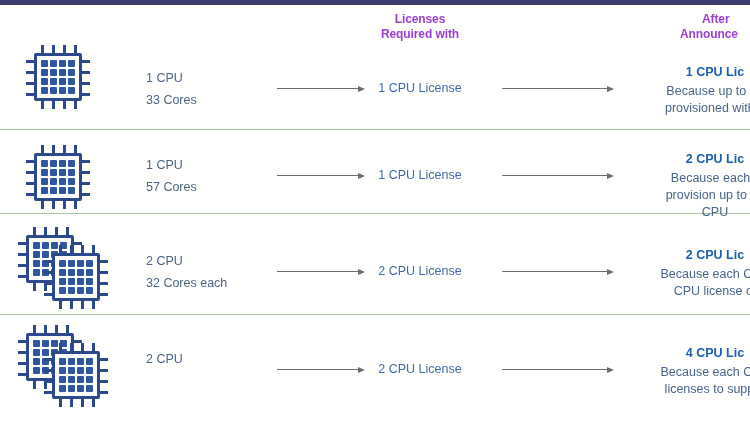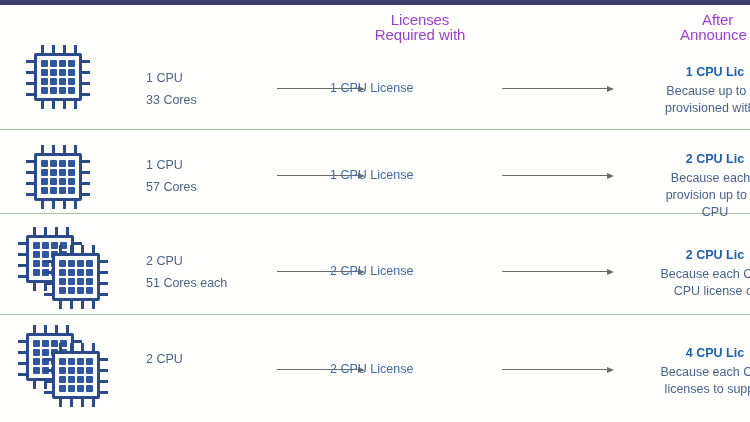--- a/index.html
+++ b/index.html
@@ -29,22 +29,22 @@
     left: 0; top: 5px;
     width: 750px;
     height: 417px;
     background: #fffffd;
   }
 
   
   .col-header {
     position: absolute;
     color: #9b3fd4;
-    font-weight: normal;
-    font-size: 15px;
+    font-weight: bold;
+    font-size: 12px;
     line-height: 15px;
     text-align: center;
     letter-spacing: -0.1px;
   }
   .hdr-mid {
     left: 330px;
     top: 7px;
     width: 180px;
   }
   .hdr-right {
@@ -140,21 +140,21 @@
     border-top: 3.2px solid transparent;
     border-bottom: 3.2px solid transparent;
     border-left: 7px solid #6b6b6b;
   }
 
   
   .mid-label {
     position: absolute;
     left: 330px;
     width: 180px;
-    text-align: left;
+    text-align: center;
     color: #3f6ba8;
     font-size: 12.5px;
   }
 
   
   .right-block {
     position: absolute;
     left: 600px;
     width: 230px;
     text-align: center;
@@ -400,21 +400,21 @@
             <i></i>
             <i></i>
             <i></i>
             <i></i>
           </div>
       </div>
     </div>
 
     <div class="left-label" style="top:23px;">
       <div>2 CPU</div>
-      <div>51 Cores each</div>
+      <div>32 Cores each</div>
     </div>
 
     <div class="arrow" style="left:277px; top:40px; width:88px;">
       <div class="shaft"></div>
         <div class="head"></div>
     </div>
 
     <div class="mid-label" style="top:37px;">2 CPU License</div>
 
     <div class="arrow" style="left:502px; top:40px; width:112px;">

